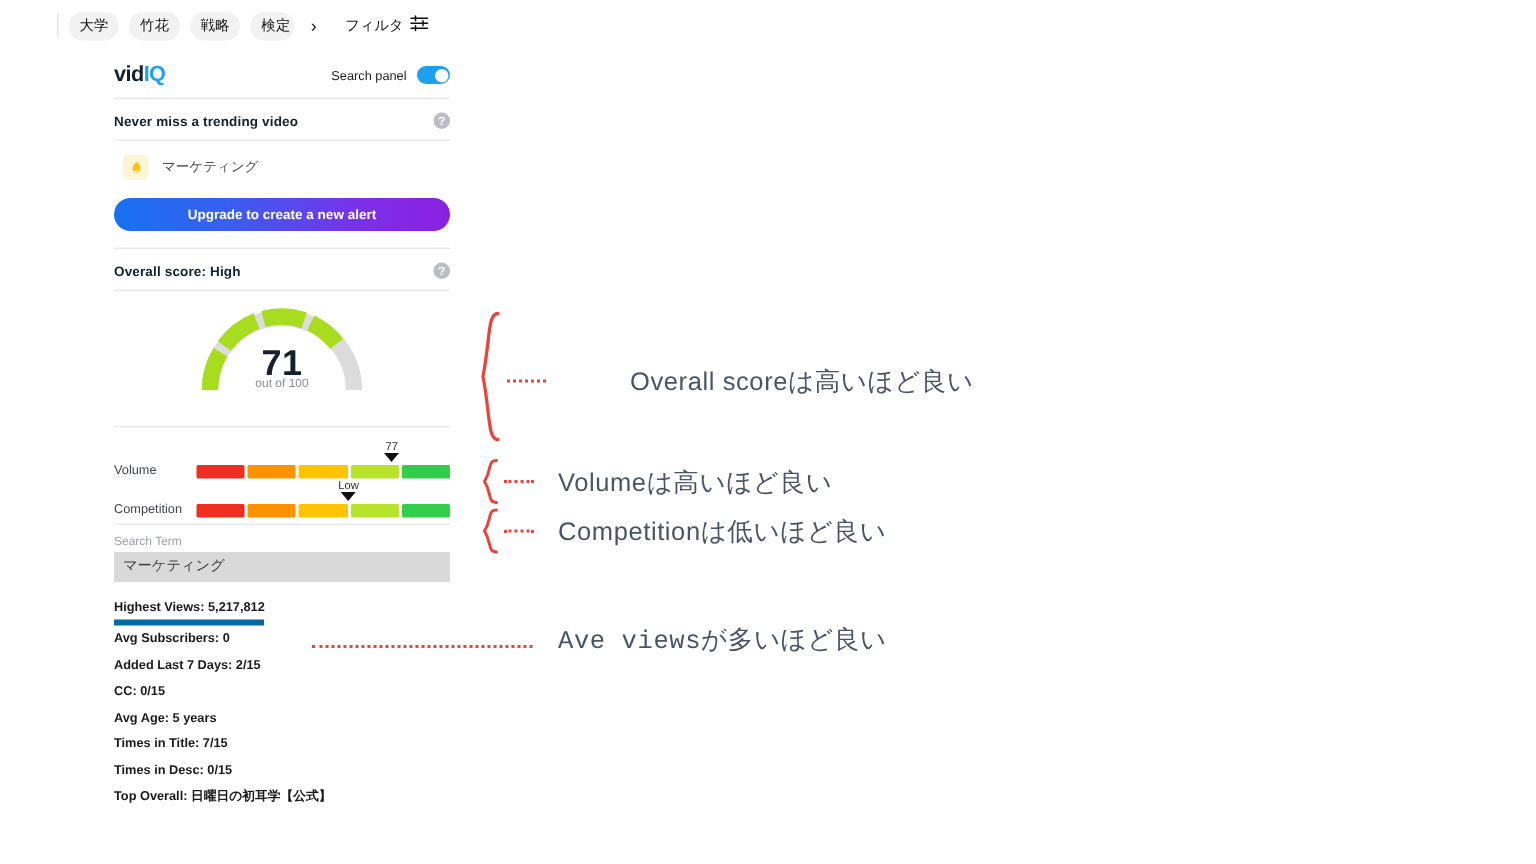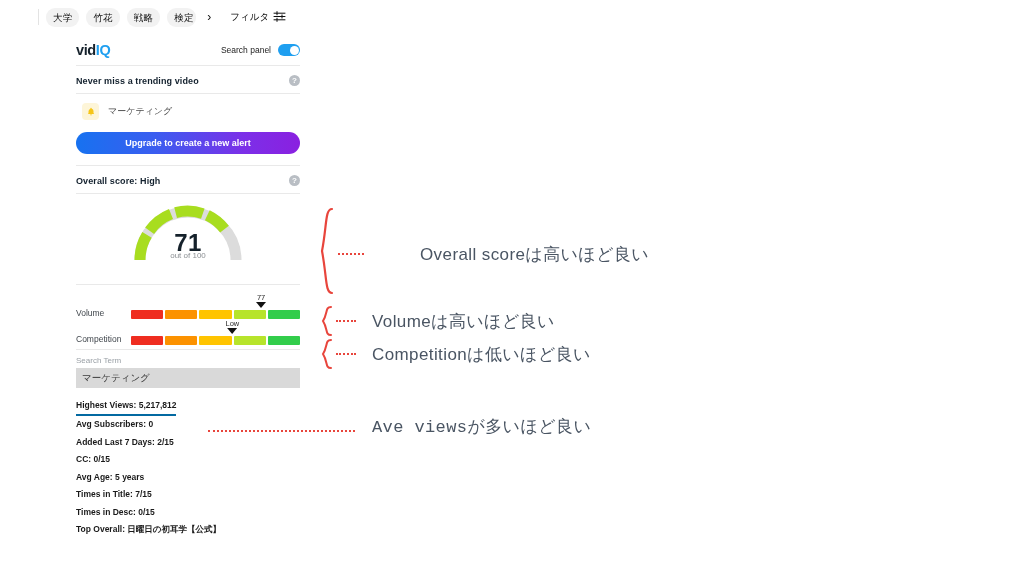--- a/index.html
+++ b/index.html
@@ -260,21 +260,21 @@
   }
   .stat {
     font-size: 8.5px;
     color: #1a1a1a;
     line-height: 17.5px;
     font-weight: 700;
     white-space: nowrap;
   }
   .stat.first {
     display: inline-block;
-    border-bottom: 2px solid #0369a1;
+    border-bottom: 4px solid #0369a1;
     padding-bottom: 1px;
     line-height: 15px;
   }
 
   
   .anno-text {
     position: absolute;
     font-size: 17px;
     color: #4a5563;
     letter-spacing: .4px;

